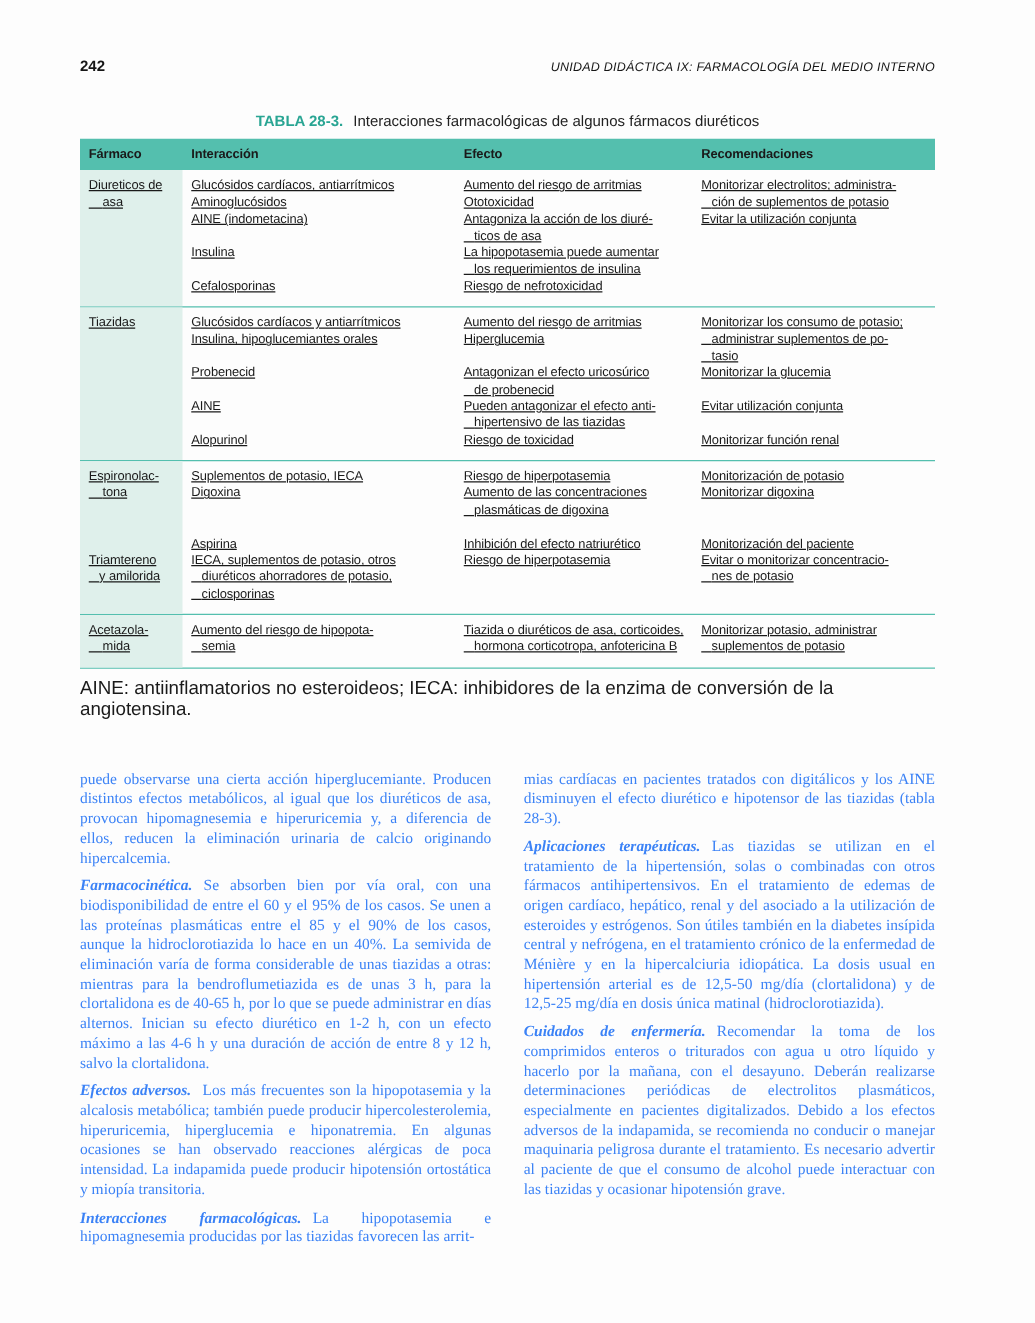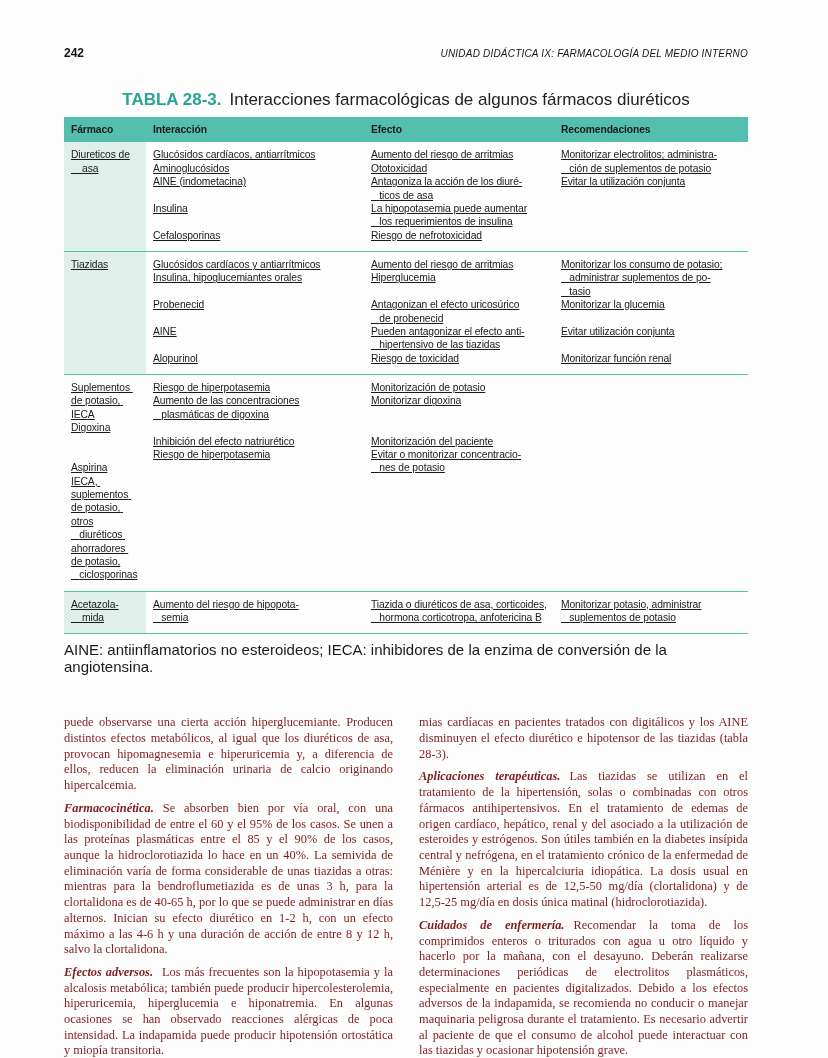--- a/index.html
+++ b/index.html
@@ -13,35 +13,35 @@
     width:828px;height:1058px;box-sizing:border-box;margin:0 auto;
     background:#fdfdfd;position:relative;
     padding:46px 80px 36px 64px;
     font-family:"Liberation Sans",sans-serif;color:#161616;
   }
   
   .page-header{display:flex;justify-content:space-between;align-items:baseline;margin-bottom:30px;}
   .page-number{font-size:12px;font-weight:bold;}
   .running-title{font-size:10px;font-style:italic;letter-spacing:.2px;}
   
-  .table-title{text-align:center;font-size:17px;margin:0 0 7px 0;}
+  .table-title{text-align:center;font-size:12px;margin:0 0 7px 0;}
   .table-title .tlabel{color:var(--accent);font-weight:bold;margin-right:8px;}
   .table-title .tcaption{color:#222;}
   .dtable{width:100%;font-size:10.3px;line-height:1.3;letter-spacing:-0.1px;color:#1a1a1a;border-bottom:1px solid var(--rule);}
   .thead{display:grid;grid-template-columns:82px 218px 190px 1fr;background:var(--table-header-bg);font-weight:bold;}
   .thead > div{padding:6px 7px;}
   .tgroup{display:grid;grid-template-columns:82px 218px 190px 1fr;text-decoration:underline;}
   .tgroup + .tgroup{border-top:1px solid var(--rule);}
   .cell{padding:6px 7px 9px 7px;white-space:pre-wrap;}
   .cell.farmaco{background:var(--farmaco-col-bg);}
   .table-footnote{font-size:15px;margin-top:7px;color:#1a1a1a;}
   
   .body-text{display:flex;gap:26px;margin-top:40px;
     font-family:"Liberation Serif",serif;font-size:12.4px;line-height:15.7px;
-    text-align:justify;color:#7f1d1d;}
+    text-align:justify;color:#3b82f6;}
   .body-col{flex:1;min-width:0;}
   .body-col p{margin:0 0 7px 0;}
   .lead{font-weight:bold;font-style:italic;margin-right:9px;}
 </style>
 </head>
 <body>
 
 <div class="page">
 
   <div class="page-header">
@@ -105,20 +105,27 @@
    administrar suplementos de po-
    tasio
 Monitorizar la glucemia
 
 Evitar utilización conjunta
 
 Monitorizar función renal</div>
     </div>
 
     <div class="tgroup">
+      <div class="cell farmaco">Espironolac-
+    tona
+
+
+
+Triamtereno
+   y amilorida</div>
       <div class="cell">Suplementos de potasio, IECA
 Digoxina
 
 
 Aspirina
 IECA, suplementos de potasio, otros
    diuréticos ahorradores de potasio,
    ciclosporinas</div>
       <div class="cell">Riesgo de hiperpotasemia
 Aumento de las concentraciones

